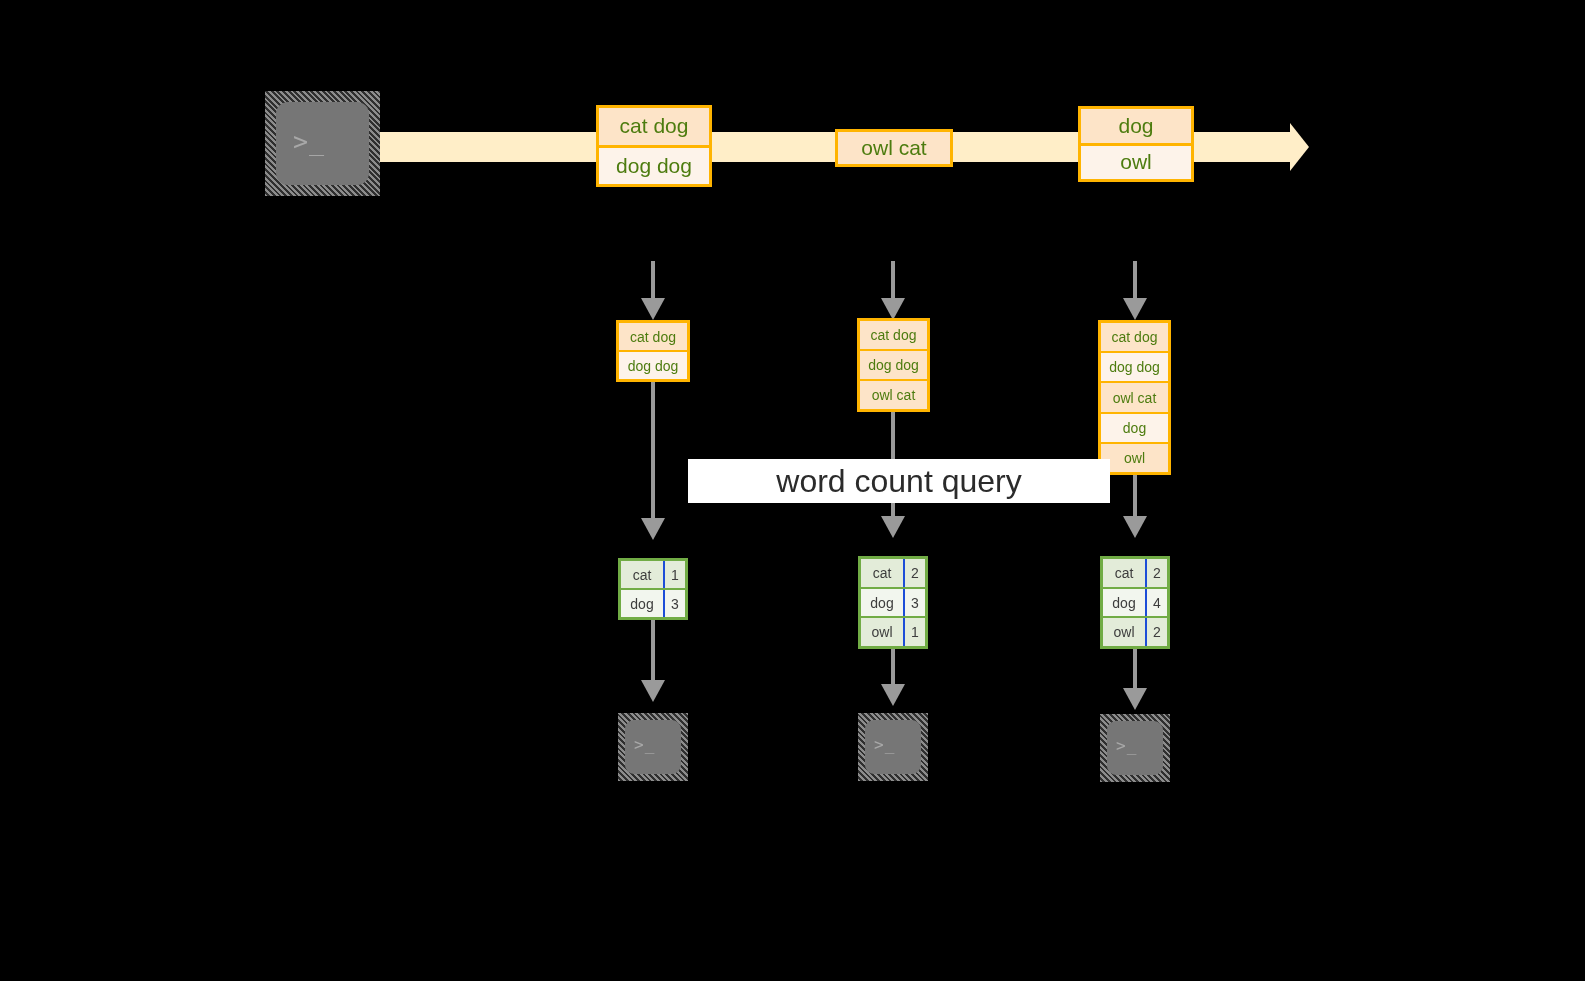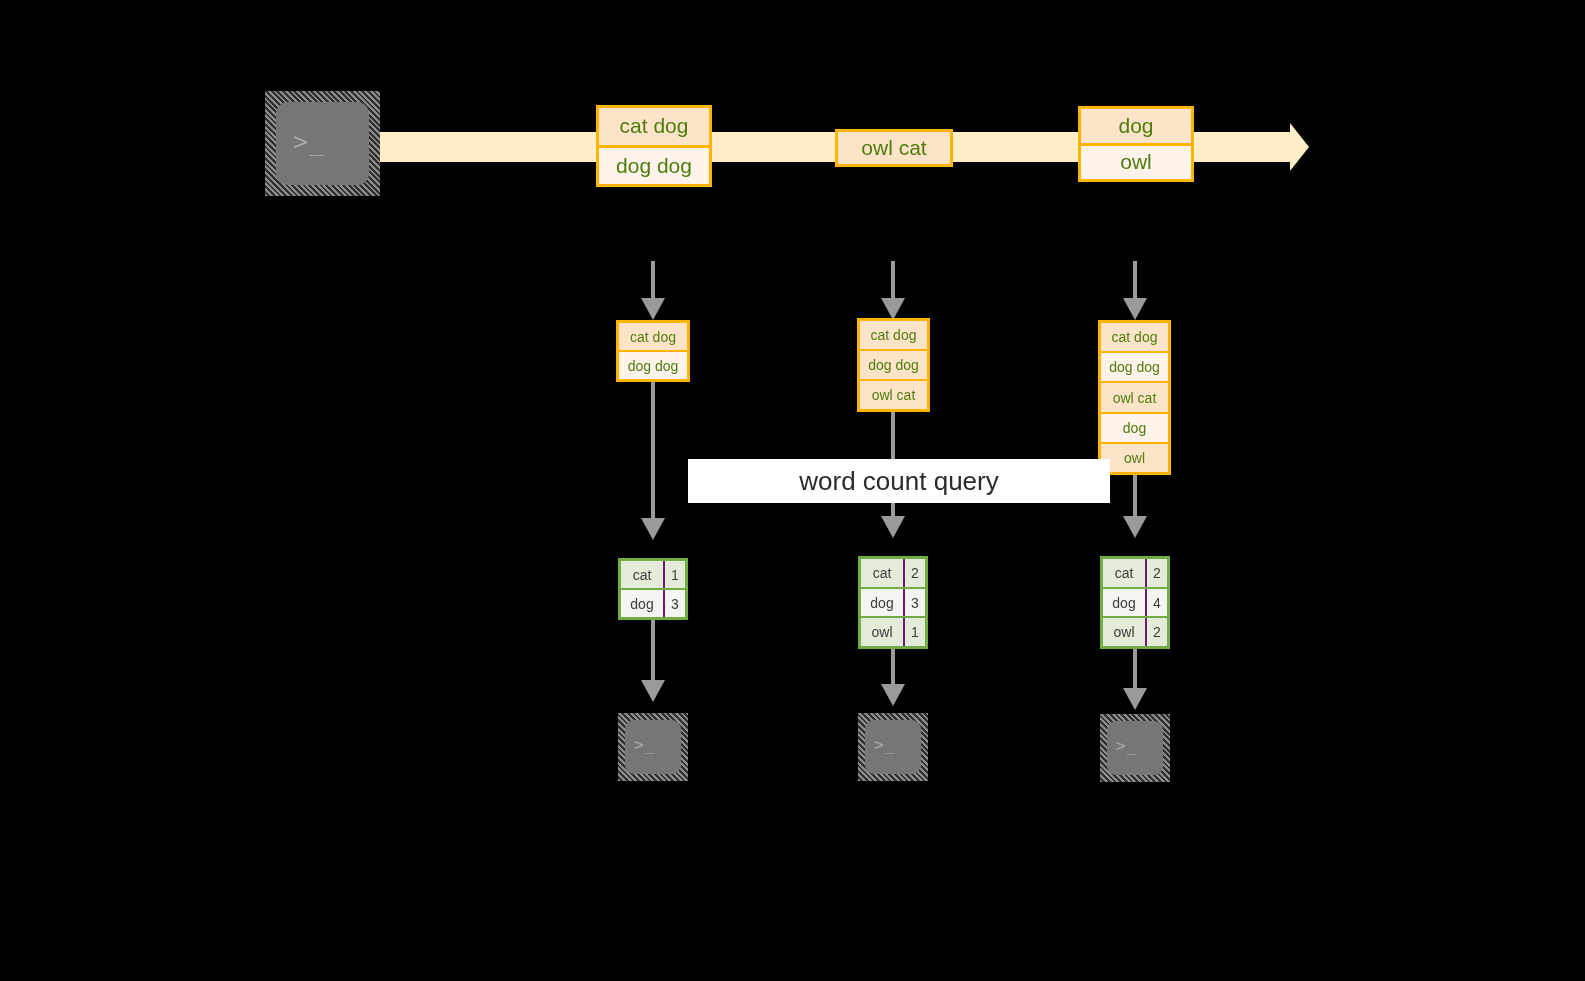--- a/index.html
+++ b/index.html
@@ -90,21 +90,21 @@
     flex-direction: row;
   }
   .grow + .grow { border-top: 2px solid #71ac45; }
   .gkey, .gval {
     display: flex;
     align-items: center;
     justify-content: center;
     color: #3d3d3d;
     white-space: nowrap;
   }
-  .gkey { border-right: 2px solid #701a75; }
+  .gkey { border-right: 2px solid #1d4ed8; }
   .grow.shade .gkey, .grow.shade .gval { background: #e3ecd9; }
   .grow.plain .gkey, .grow.plain .gval { background: #f2f6ee; }
 
   
   .vline {
     position: absolute;
     background: #9a9a9a;
     width: 4px;
   }
   .vline.dashed {
@@ -254,17 +254,17 @@
   </div>
 
   <div class="vline" style="left:1133px; top:649px; height:45px;"></div>
   <div class="vhead" style="left:1123px; top:688px; border-width:22px 12px 0 12px;"></div>
 
   <div class="term" style="left:1100px; top:714px; width:70px; height:68px;">
     <div class="term-inner" style="left:7px; top:7px; right:7px; bottom:7px; border-radius:9px;"></div>
     <div class="term-glyph" style="left:16px; top:24px; font-size:16px;">&gt;_</div>
   </div>
 
-  <div class="wlabel" style="left:688px; top:459px; width:422px; height:44px; font-size:26px;">
+  <div class="wlabel" style="left:688px; top:459px; width:422px; height:44px; font-size:32px;">
     <span>word count query</span>
   </div>
 
 </div>
 
 </body></html>

